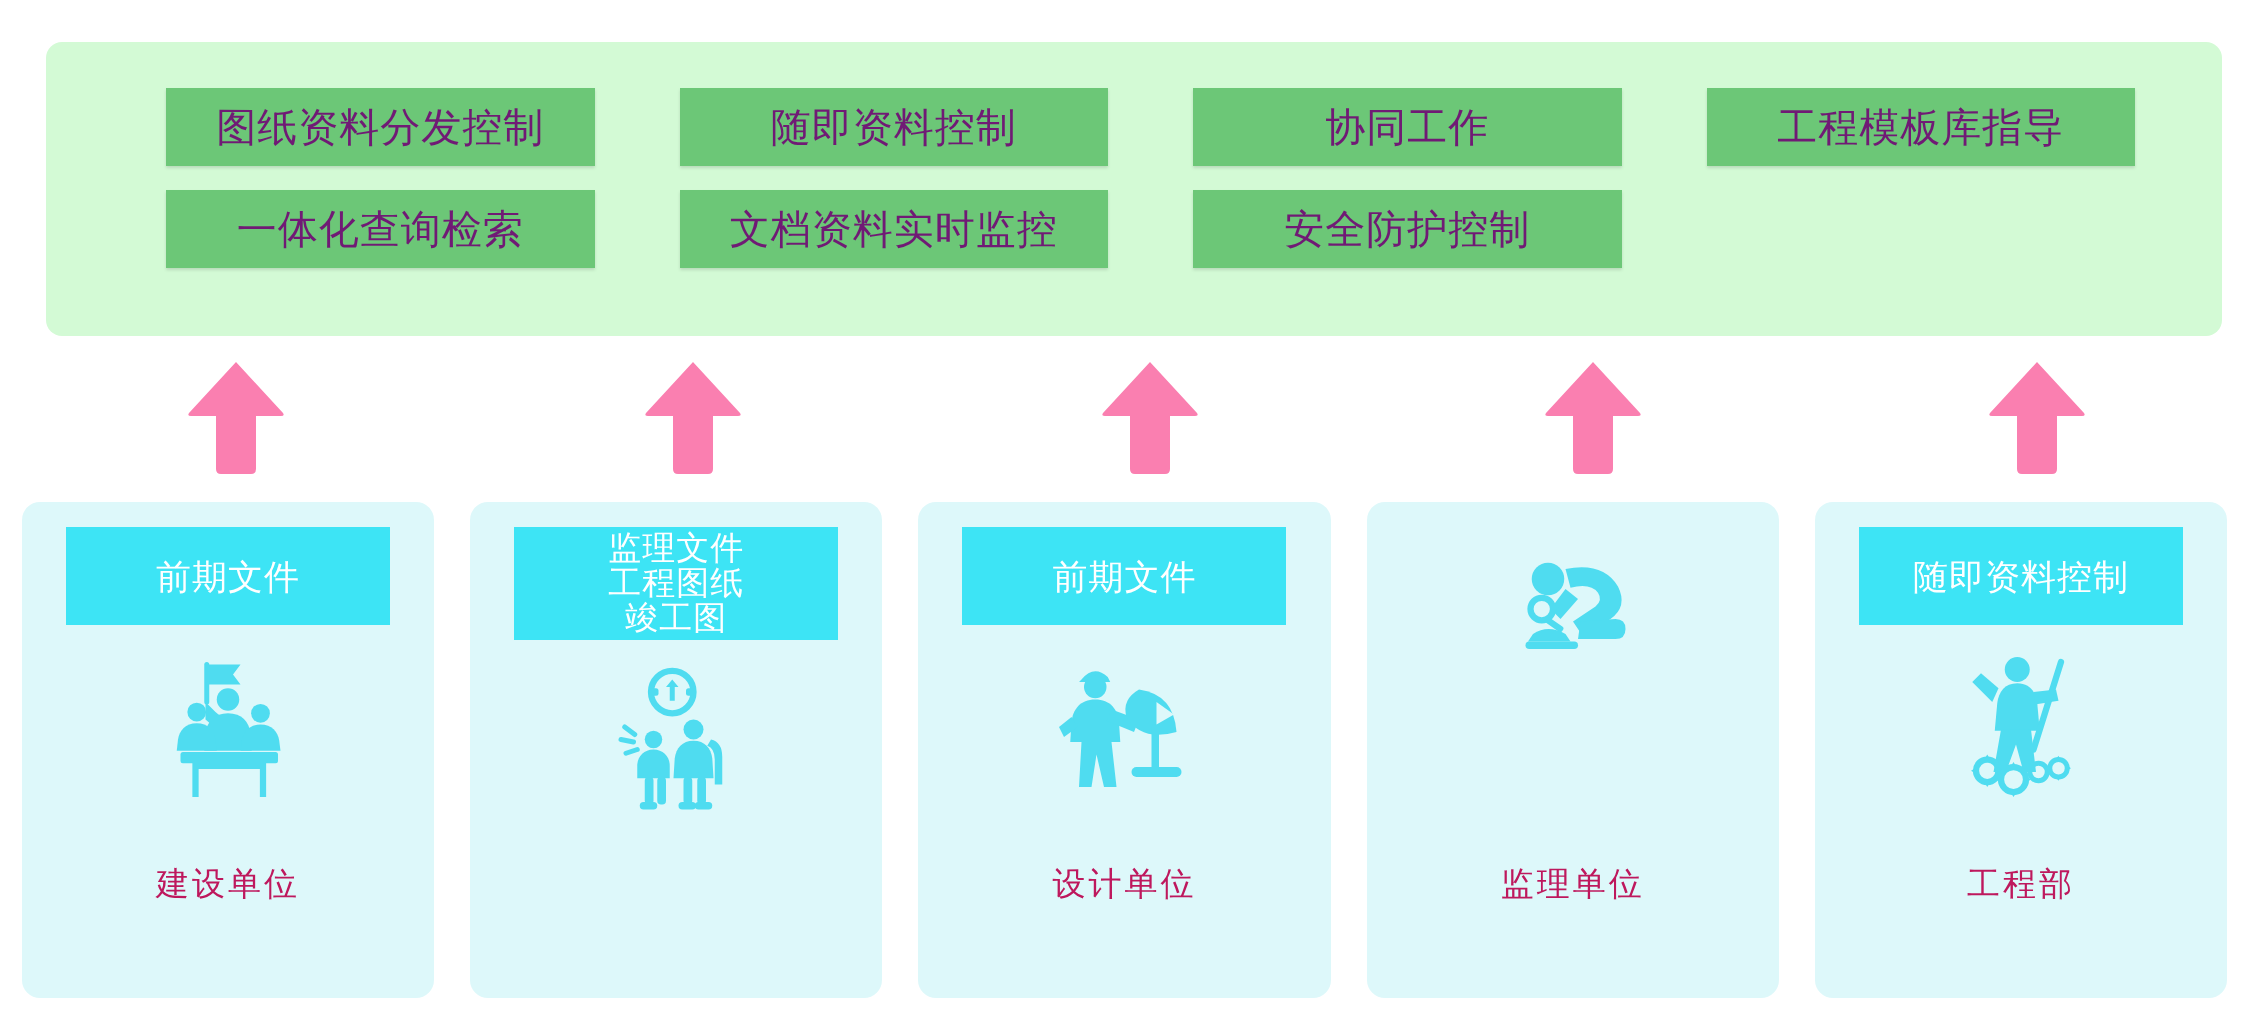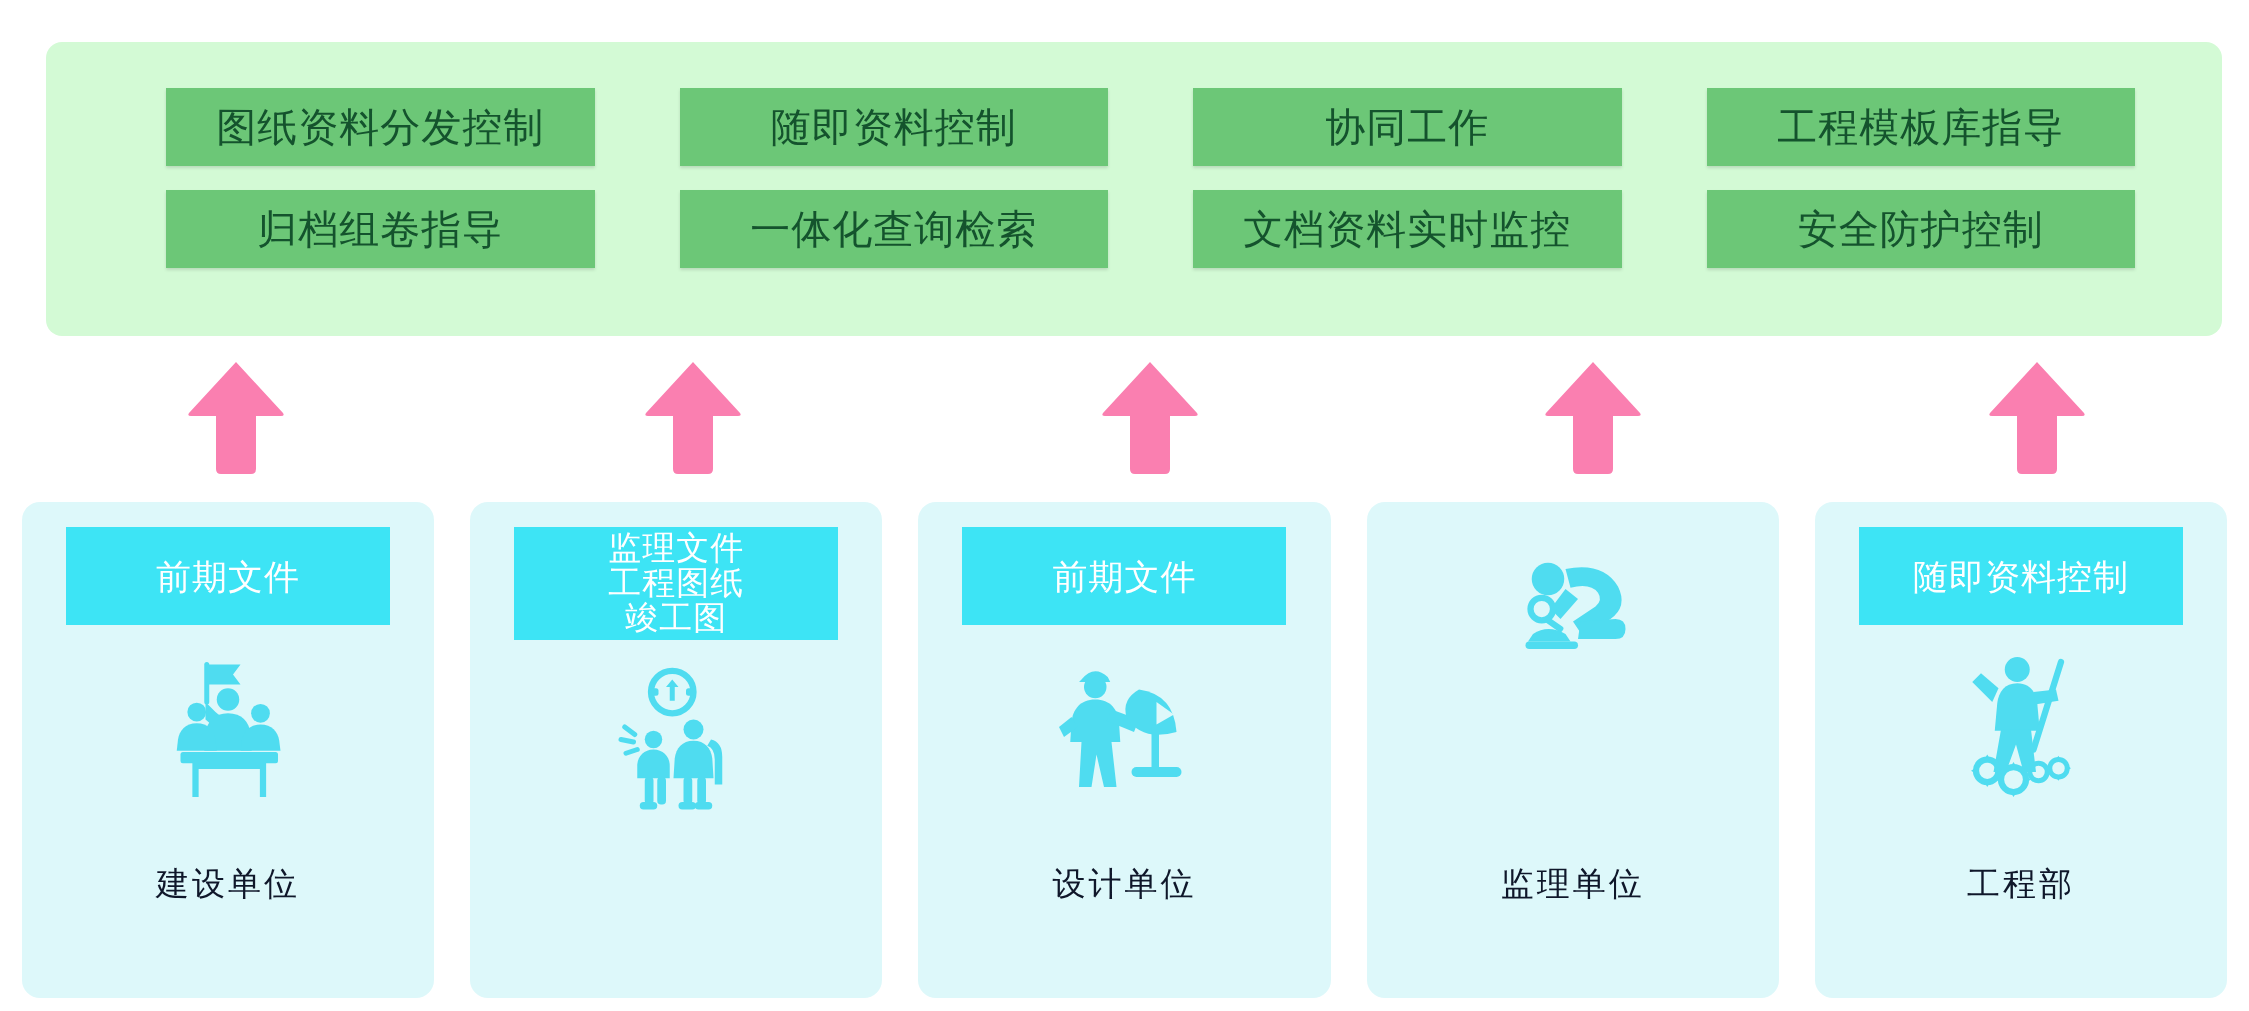--- a/index.html
+++ b/index.html
@@ -39,21 +39,21 @@
     width: 1969px;
     height: 202px;
     display: grid;
     grid-template-columns: repeat(4, 1fr);
     grid-template-rows: repeat(2, 78px);
     column-gap: 85px;
     row-gap: 24px;
   }
   .cap-chip {
     background: #6cc777;
-    color: #14532d;
+    color: #701a75;
     display: flex;
     align-items: center;
     justify-content: center;
     font-size: 40px;
     line-height: 1;
     letter-spacing: 1px;
     box-shadow: 0 2px 3px rgba(0,0,0,0.13);
     white-space: nowrap;
     user-select: none;
   }
@@ -116,38 +116,37 @@
     justify-content: center;
   }
   .party-icon svg { display: block; }
 
   .party-label {
     position: absolute;
     left: 0;
     right: 0;
     top: 360px;
     text-align: center;
-    color: #0f172a;
+    color: #be185d;
     font-size: 33px;
     letter-spacing: 3px;
     user-select: none;
   }
 </style>
 </head>
 <body>
 
 <div id="stage">
 
   <div class="capability-panel">
     <div class="cap-grid">
       <div class="cap-chip">图纸资料分发控制</div>
       <div class="cap-chip">随即资料控制</div>
       <div class="cap-chip">协同工作</div>
       <div class="cap-chip">工程模板库指导</div>
-      <div class="cap-chip">归档组卷指导</div>
       <div class="cap-chip">一体化查询检索</div>
       <div class="cap-chip">文档资料实时监控</div>
       <div class="cap-chip">安全防护控制</div>
     </div>
   </div>
 
   <div class="arrow" style="left:186px;  top:360px;">
     <svg viewBox="0 0 100 116" xmlns="http://www.w3.org/2000/svg" aria-hidden="true">
       <path d="M50 2 L97 53 Q99 56 95 56 L70 56 L70 109 Q70 114 65 114 L35 114 Q30 114 30 109 L30 56 L5 56 Q1 56 3 53 Z" fill="#fa7fb0"></path>
     </svg>

